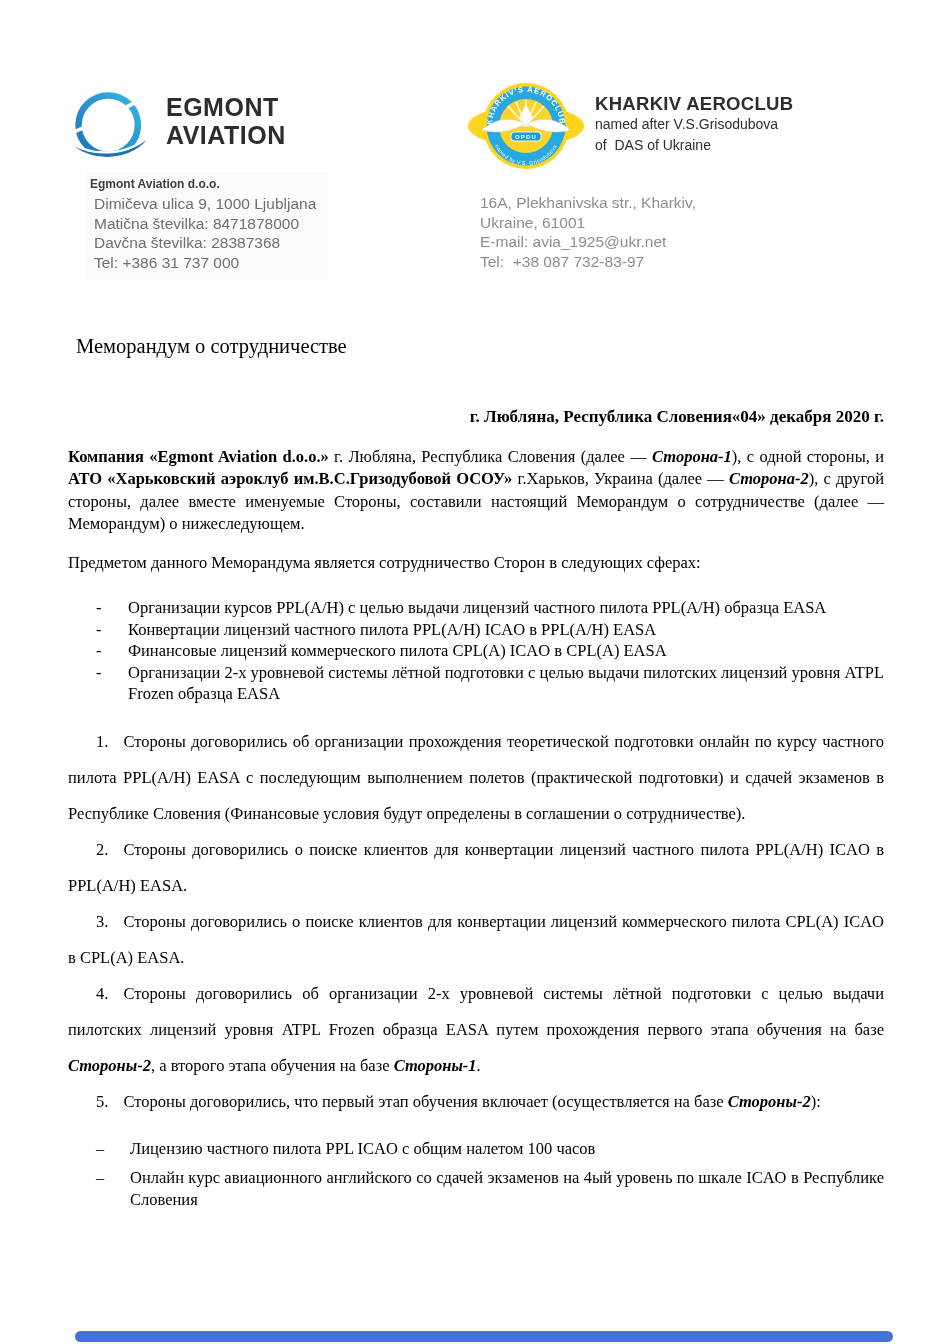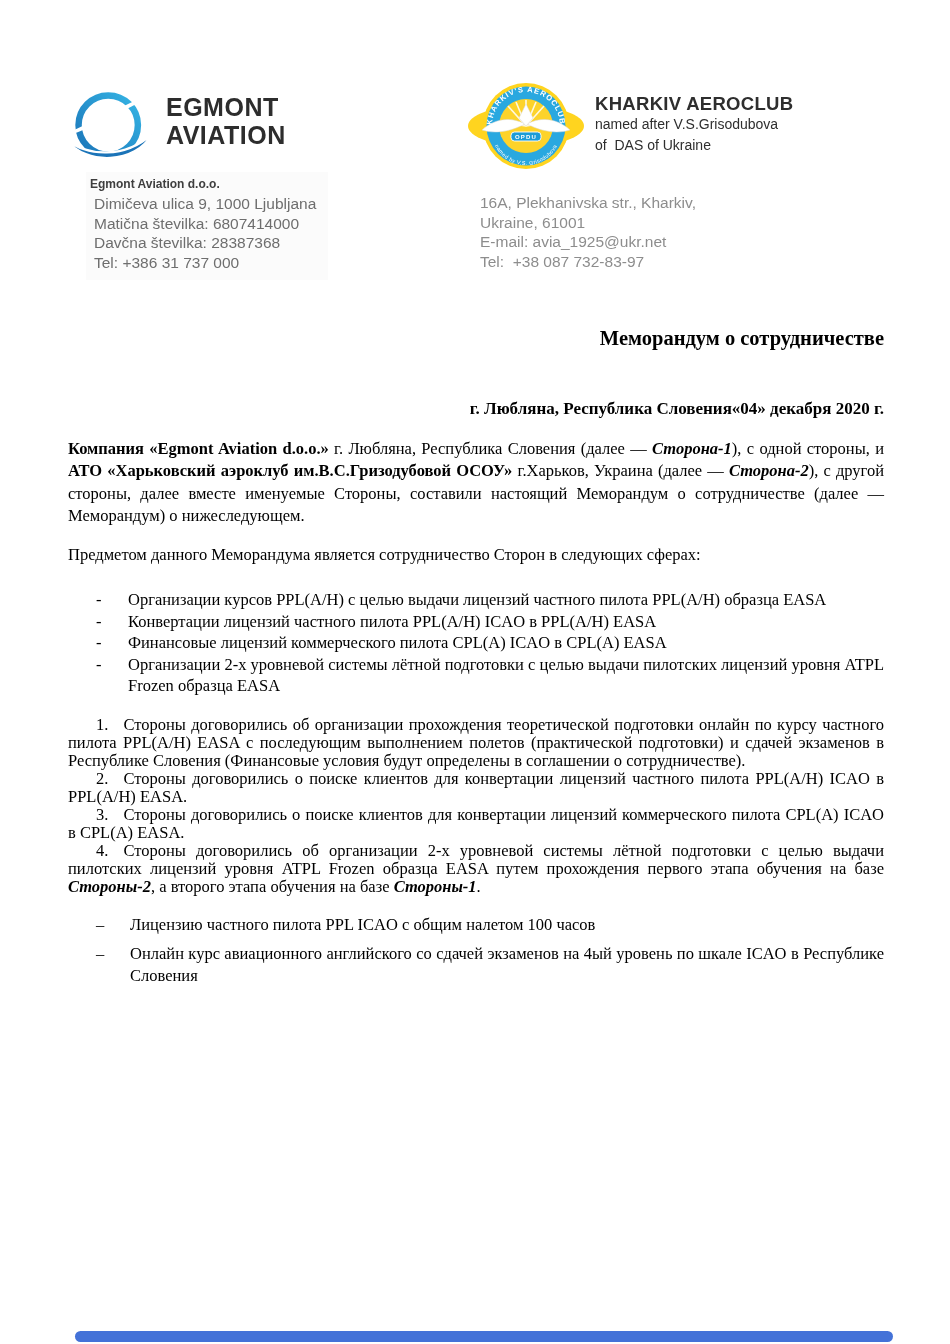--- a/index.html
+++ b/index.html
@@ -18,34 +18,34 @@
 
   .kharkiv-badge{position:absolute;left:466px;top:80px;width:120px;height:92px;}
   .kharkiv-name{position:absolute;left:595px;top:93px;color:#2e2e2e;}
   .kharkiv-name .k1{font-size:18.5px;font-weight:800;line-height:21px;letter-spacing:.3px;}
   .kharkiv-name .k2{font-size:14px;font-weight:500;line-height:20.5px;white-space:pre-wrap;}
   .right-contact{position:absolute;left:476px;top:193px;}
   .right-contact .contact-line{color:#8d8d8d;}
 
   
   .doc{position:absolute;left:68px;top:326px;width:816px;font-size:16.5px;line-height:22.5px;}
-  .doc-title{text-align:right;font-weight:700;font-size:20.5px;line-height:24px;margin:0;}
+  .doc-title{text-align:left;font-weight:400;font-size:20.5px;line-height:24px;margin:8px;}
   .dateline{display:flex;justify-content:flex-end;font-weight:700;font-size:17px;margin-top:48px;}
   .para{text-align:justify;margin:0;}
   .intro{margin-top:17px;}
   .lead{margin-top:16px;}
   .lead2{margin-top:25px;line-height:22px;}
 
   .bullet-list{margin-top:23px;}
   .bullet{display:flex;line-height:21.5px;}
   .b-marker{flex:0 0 32px;padding-left:28px;box-sizing:content-box;width:4px;}
   .b-text{flex:1;text-align:justify;}
 
   .numbered{margin-top:19px;}
-  .num-item{margin:0;text-align:justify;text-indent:28px;line-height:18px;}
+  .num-item{margin:0;text-align:justify;text-indent:28px;line-height:36px;}
   .numgap{display:inline-block;width:15px;}
 
   .dash-list{margin-top:18px;}
   .dash-item{display:flex;line-height:22px;margin-bottom:7px;}
   .d-marker{flex:0 0 34px;padding-left:28px;box-sizing:content-box;width:6px;}
   .d-text{flex:1;text-align:justify;}
 
   
   .hscrollbar{position:absolute;left:75px;top:1331px;width:818px;height:11px;
               border-radius:6px;background:#4472d8;}
@@ -66,21 +66,21 @@
     <path d="M2,57 C38,40 74,22 108,6 C72,26 34,46 2,57 Z" fill="#2aa9e0" stroke="#ffffff" stroke-width="2.5"></path>
     <path d="M7,60 C30,78 70,80 99,54 C82,86 28,88 7,60 Z" fill="#1b74b8" stroke="#ffffff" stroke-width="2.5"></path>
   </svg>
   <div class="egmont-name sans">
     <div>EGMONT</div>
     <div>AVIATION</div>
   </div>
   <div class="left-contact sans">
     <div class="c-title">Egmont Aviation d.o.o.</div>
     <div class="contact-line">Dimičeva ulica 9, 1000 Ljubljana</div>
-    <div class="contact-line">Matična številka: 6807414000</div>
+    <div class="contact-line">Matična številka: 8471878000</div>
     <div class="contact-line">Davčna številka: 28387368</div>
     <div class="contact-line">Tel: +386 31 737 000</div>
   </div>
 
   <svg class="kharkiv-badge" viewBox="0 0 120 92">
     <ellipse cx="60" cy="46" rx="58" ry="20" fill="#ffd41f"></ellipse>
     <circle cx="60" cy="46" r="43" fill="#ffd41f"></circle>
     <circle cx="60" cy="46" r="39.5" fill="#29a8e0"></circle>
     <circle cx="60" cy="46" r="27" fill="#fdd32a"></circle>
     <g stroke="#ffffff" stroke-width="1.6" opacity="0.85">
@@ -149,20 +149,21 @@
         <div class="b-text">Организации 2-х уровневой системы лётной подготовки с целью выдачи пилотских лицензий уровня ATPL Frozen образца EASA</div>
       </div>
     </div>
 
 
     <div class="numbered">
       <p class="num-item"><span>1.</span><span class="numgap"></span><span><span>Стороны договорились об организации прохождения теоретической подготовки онлайн по курсу частного пилота PPL(A/H) EASA с последующим выполнением полетов (практической подготовки) и сдачей экзаменов в Республике Словения (Финансовые условия будут определены в соглашении о сотрудничестве).</span></span></p>
       <p class="num-item"><span>2.</span><span class="numgap"></span><span><span>Стороны договорились о поиске клиентов для конвертации лицензий частного пилота PPL(A/H) ICAO в PPL(A/H) EASA.</span></span></p>
       <p class="num-item"><span>3.</span><span class="numgap"></span><span><span>Стороны договорились о поиске клиентов для конвертации лицензий коммерческого пилота CPL(A) ICAO в CPL(A) EASA.</span></span></p>
       <p class="num-item"><span>4.</span><span class="numgap"></span><span><span>Стороны договорились об организации 2-х уровневой системы лётной подготовки с целью выдачи пилотских лицензий уровня ATPL Frozen образца EASA путем прохождения первого этапа обучения на базе </span><span style="font-weight: bold; font-style: italic;">Стороны-2</span><span>, а второго этапа обучения на базе </span><span style="font-weight: bold; font-style: italic;">Стороны-1</span><span>.</span></span></p>
+      <p class="num-item"><span>5.</span><span class="numgap"></span><span><span>Стороны договорились, что первый этап обучения включает (осуществляется на базе </span><span style="font-weight: bold; font-style: italic;">Стороны-2</span><span>):</span></span></p>
     </div>
 
     <div class="dash-list">
       <div class="dash-item">
         <span class="d-marker">–</span>
         <div class="d-text">Лицензию частного пилота PPL ICAO с общим налетом 100 часов</div>
       </div>
       <div class="dash-item">
         <span class="d-marker">–</span>
         <div class="d-text">Онлайн курс авиационного английского со сдачей экзаменов на 4ый уровень по шкале ICAO в Республике Словения</div>

